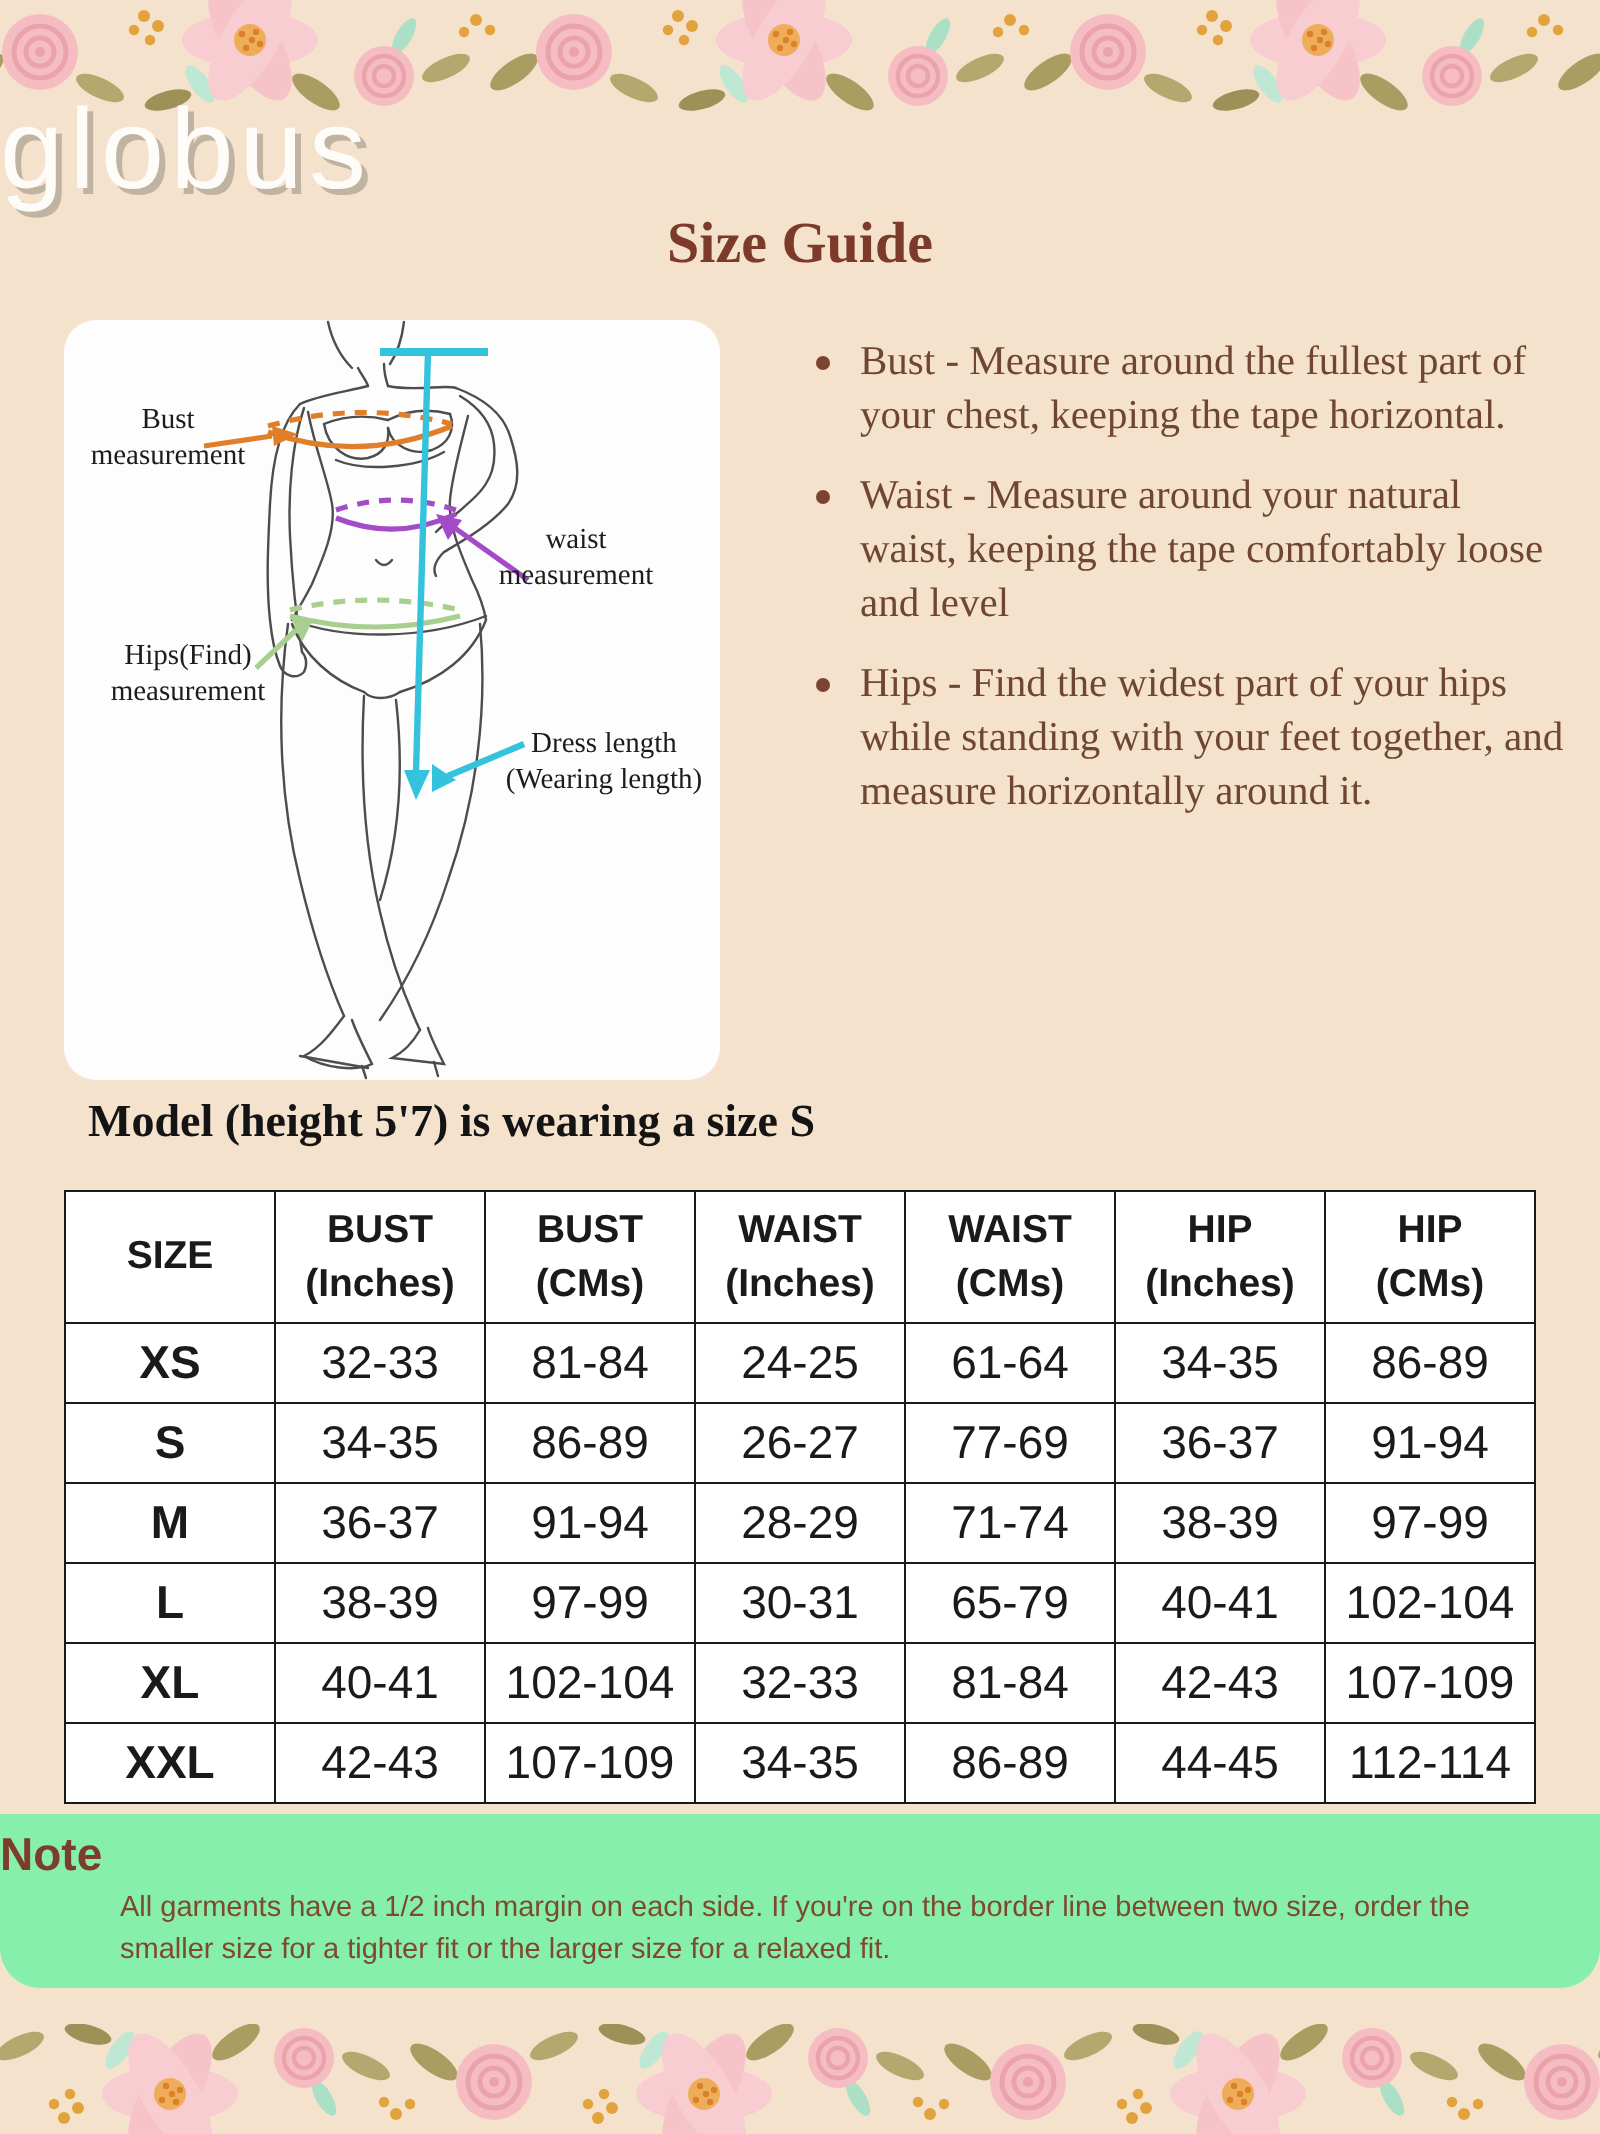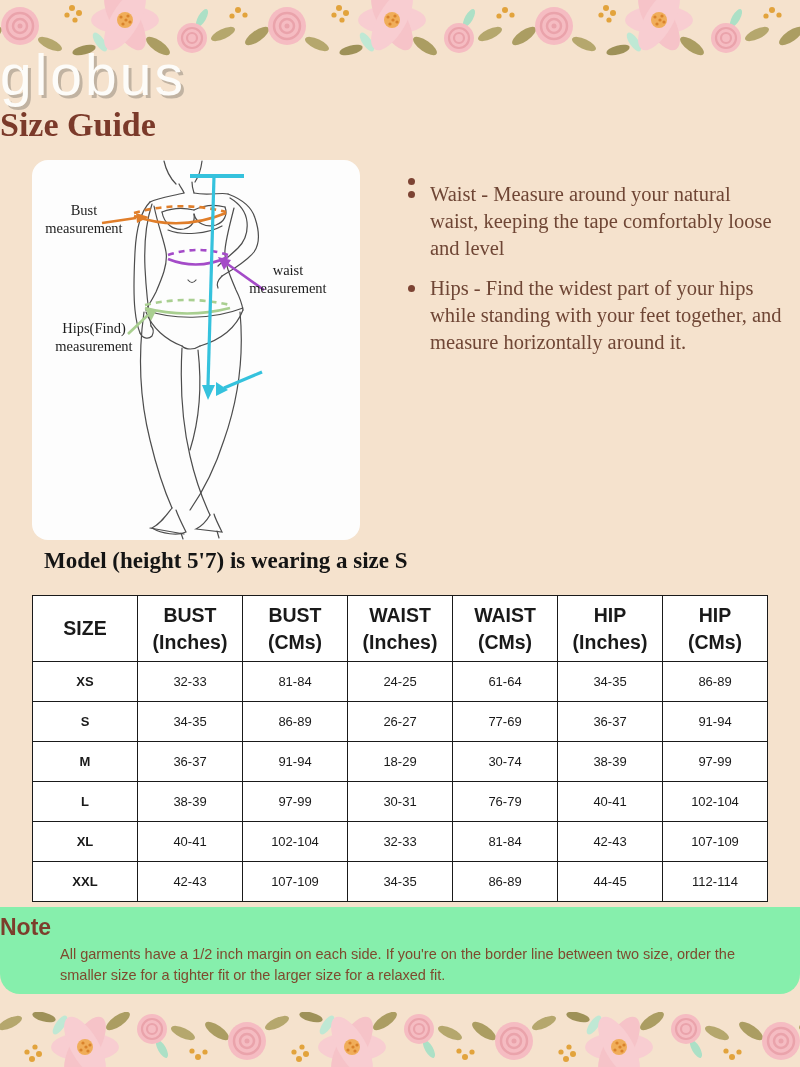--- a/index.html
+++ b/index.html
@@ -17,21 +17,22 @@
   
   .brand{
     position:absolute;top:42px;left:0;width:100%;
     font-family:"Liberation Sans",sans-serif;
     font-size:57px;font-weight:400;letter-spacing:3px;
     color:#fdfcf9;
     text-shadow:3px 3px 0 rgba(150,140,128,.55);
   }
   .title{
     position:absolute;top:106px;left:0;width:100%;
-    font-size:34px;font-weight:700;color:#7b3a2a;
+    text-align:center;
+    font-size:29px;font-weight:700;color:#7b3a2a;
   }
   
   .diagram-card{
     position:absolute;left:32px;top:160px;width:328px;height:380px;
     background:#fdfdfd;border-radius:16px;
   }
   .diagram-card svg{position:absolute;left:0;top:0;}
   .diag-label{
     position:absolute;
     font-size:14.5px;line-height:1.22;color:#1c1c1c;
@@ -69,21 +70,21 @@
   }
   .size-table th,.size-table td{
     border:1.6px solid #1a1a1a;background:#fff;
     text-align:center;vertical-align:middle;
     color:#1a1a1a;
   }
   .size-table th{
     height:63px;font-size:19.5px;font-weight:700;
     white-space:pre-line;line-height:1.35;
   }
-  .size-table td{height:37px;font-size:13px;font-weight:400;}
+  .size-table td{height:37px;font-size:23px;font-weight:400;}
   .size-table td.size-col{font-weight:700;}
   .size-table col.c-size{width:105px;}
   
   .note-panel{
     position:absolute;left:0;top:907px;width:800px;height:87px;
     background:#86efac;border-radius:0 0 20px 20px;
     font-family:"Liberation Sans",sans-serif;
     text-align:left;
   }
   .note-title{
@@ -221,24 +222,26 @@
       </g>
       <polygon points="170,225 183,225 176,240" fill="#35c2dd"></polygon>
       <polygon points="184,222 196,230 184,236" fill="#35c2dd"></polygon>
     </svg>
     <div class="diag-label lbl-bust">Bust
 measurement</div>
     <div class="diag-label lbl-waist">waist
 measurement</div>
     <div class="diag-label lbl-hips">Hips(Find)
 measurement</div>
+    <div class="diag-label lbl-dress">Dress length
+(Wearing length)</div>
   </div>
 
   <ul class="instructions">
-    <li><span class="dot"></span></li>
+    <li><span class="dot"></span><span>Bust - Measure around the fullest part of your chest, keeping the tape horizontal.</span></li>
     <li><span class="dot"></span><span>Waist - Measure around your natural waist, keeping the tape comfortably loose and level</span></li>
     <li><span class="dot"></span><span>Hips - Find the widest part of your hips while standing with your feet together, and measure horizontally around it.</span></li>
   </ul>
 
   <div class="model-note">Model (height 5'7) is wearing a size S</div>
 
   <table class="size-table">
     <colgroup>
       <col class="c-size">
         <col>
@@ -281,31 +284,31 @@
         <td>86-89</td>
         <td>26-27</td>
         <td>77-69</td>
         <td>36-37</td>
         <td>91-94</td>
       </tr>
       <tr>
         <td class="size-col">M</td>
         <td>36-37</td>
         <td>91-94</td>
-        <td>18-29</td>
-        <td>30-74</td>
+        <td>28-29</td>
+        <td>71-74</td>
         <td>38-39</td>
         <td>97-99</td>
       </tr>
       <tr>
         <td class="size-col">L</td>
         <td>38-39</td>
         <td>97-99</td>
         <td>30-31</td>
-        <td>76-79</td>
+        <td>65-79</td>
         <td>40-41</td>
         <td>102-104</td>
       </tr>
       <tr>
         <td class="size-col">XL</td>
         <td>40-41</td>
         <td>102-104</td>
         <td>32-33</td>
         <td>81-84</td>
         <td>42-43</td>

